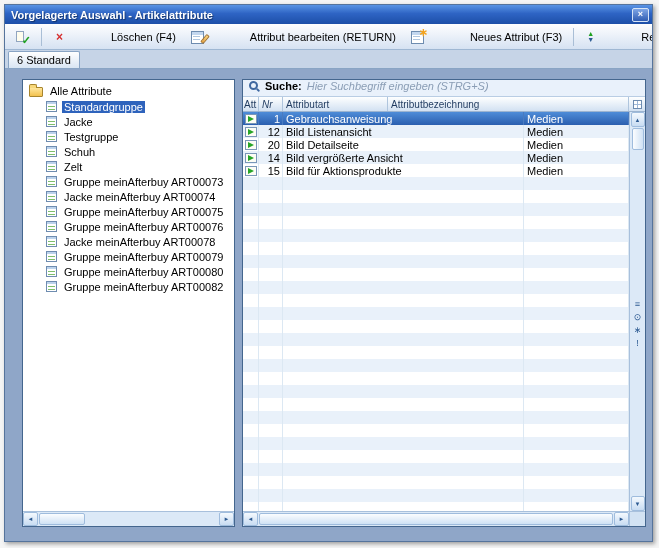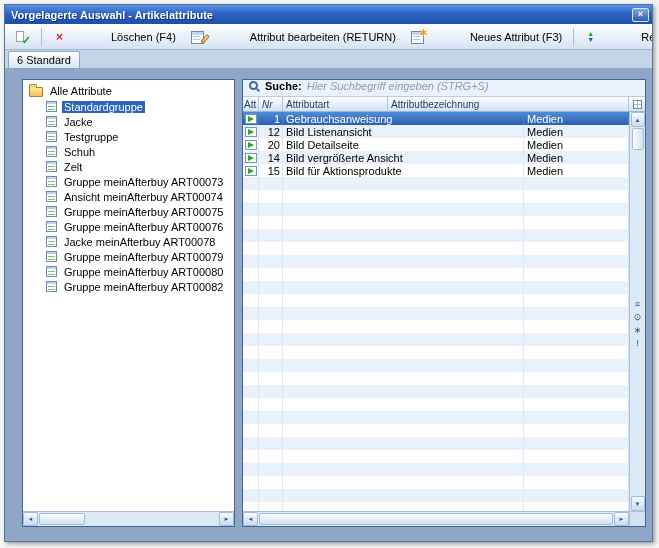--- a/index.html
+++ b/index.html
@@ -279,21 +279,21 @@
                 <span class="tree-label">Zelt</span>
               </div>
 
               <div class="tree-item">
                 <span class="grid-ico"></span>
                 <span class="tree-label">Gruppe meinAfterbuy ART00073</span>
               </div>
 
               <div class="tree-item">
                 <span class="grid-ico"></span>
-                <span class="tree-label">Ansicht meinAfterbuy ART00074</span>
+                <span class="tree-label">Jacke meinAfterbuy ART00074</span>
               </div>
 
               <div class="tree-item">
                 <span class="grid-ico"></span>
                 <span class="tree-label">Gruppe meinAfterbuy ART00075</span>
               </div>
 
               <div class="tree-item">
                 <span class="grid-ico"></span>
                 <span class="tree-label">Gruppe meinAfterbuy ART00076</span>

